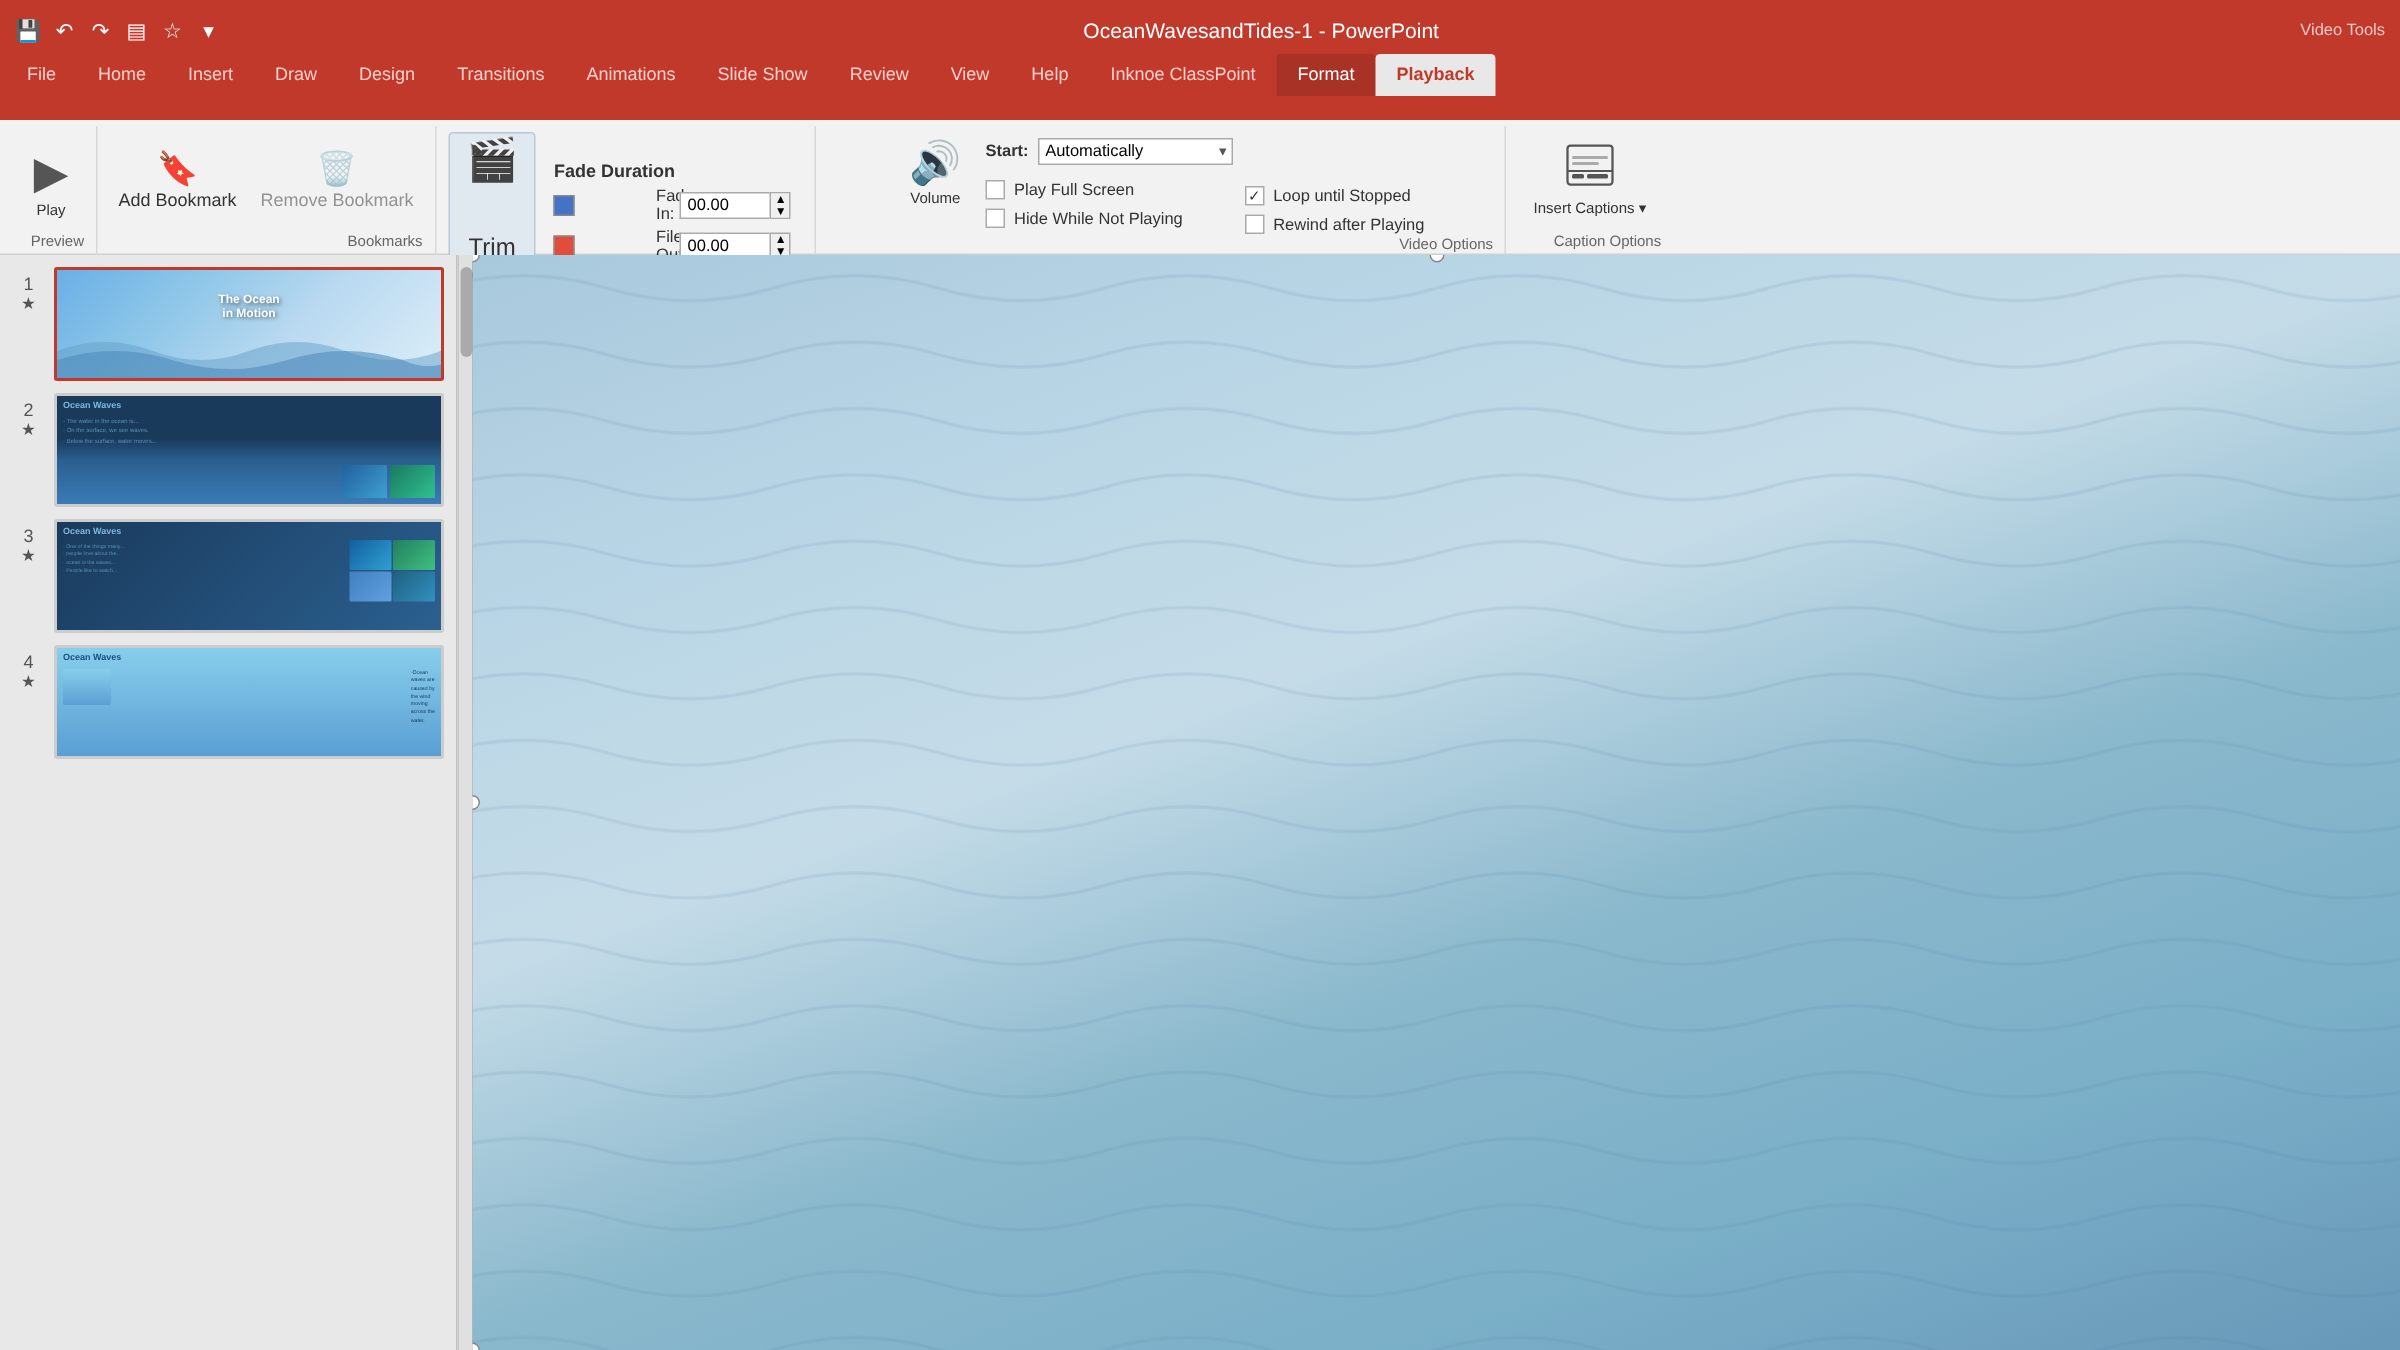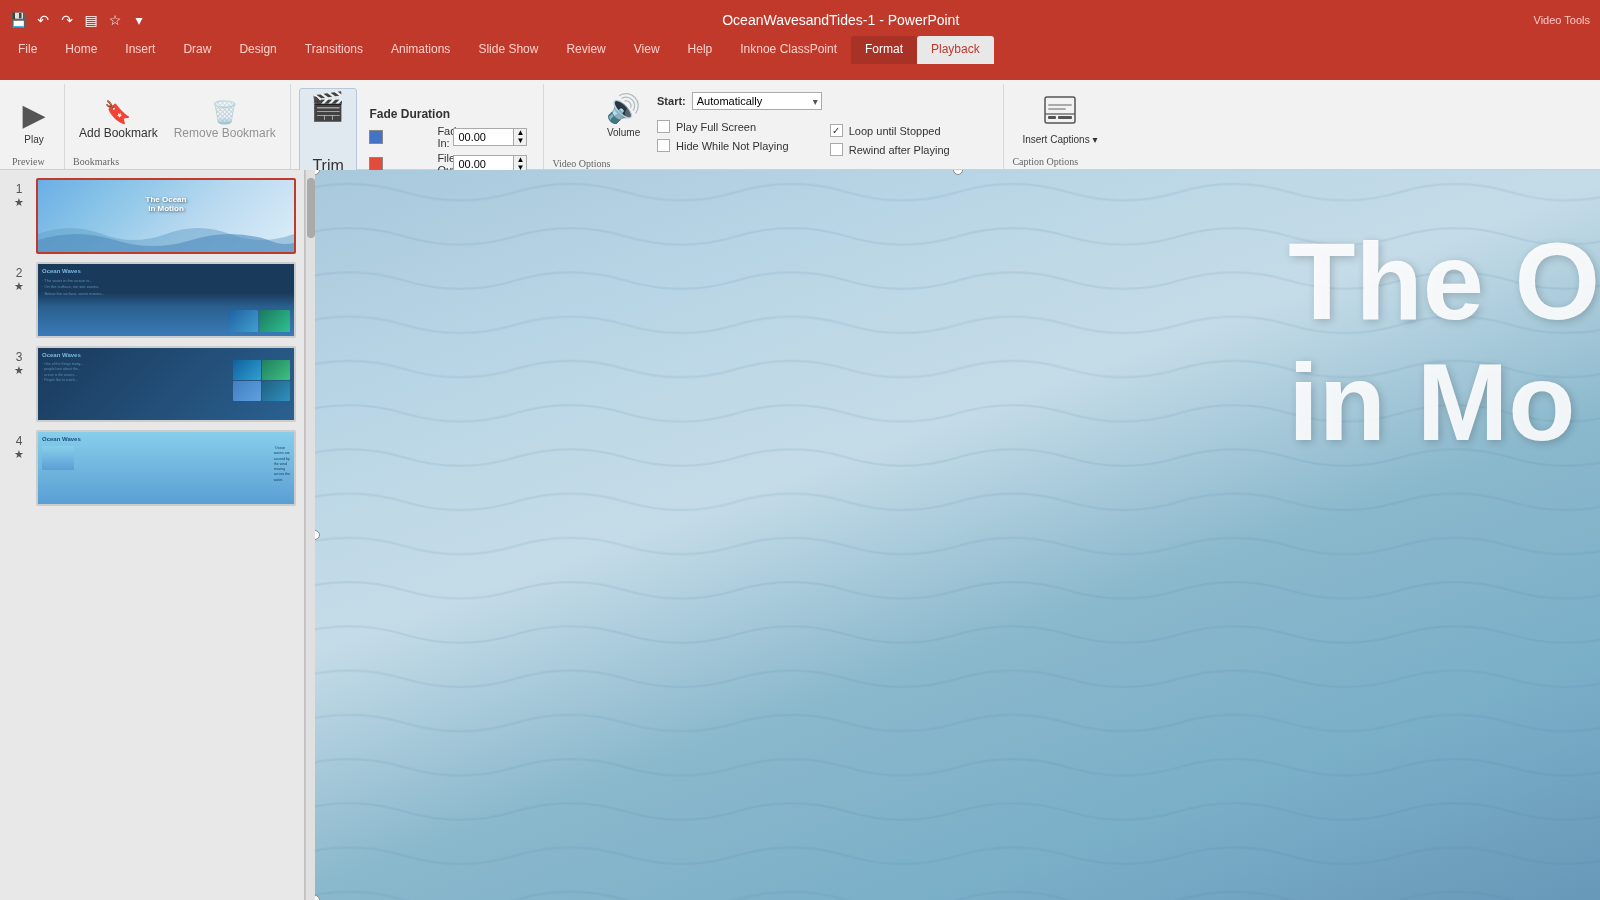--- a/index.html
+++ b/index.html
@@ -32,21 +32,21 @@
       font-size: 12px;
       color: #ffd0cc;
       cursor: pointer;
       border-radius: 3px 3px 0 0;
       position: relative;
       bottom: 16px;
     }
     .ribbon-tab.active-tab {
       background: #e8e8e8;
       color: #c0392b;
-      font-weight: 400;
+      font-weight: 700;
     }
     .ribbon-tab.format-tab { background: #a93226; color: white; }
 
     
     .ribbon-content {
       background: #f2f2f2;
       border-bottom: 1px solid #d0d0d0;
       display: flex;
       align-items: stretch;
       padding: 4px 4px 0;
@@ -65,23 +65,22 @@
       display: flex;
       flex: 1;
       align-items: center;
       gap: 4px;
     }
     .ribbon-group-label {
       font-size: 10px;
       color: #666;
       margin-top: auto;
       padding-top: 2px;
-      text-align: left;
+      text-align: right;
       width: 100%;
-      font-family: Liberation Serif, serif;
     }
 
     
     .rb-btn {
       display: flex;
       flex-direction: column;
       align-items: center;
       justify-content: center;
       padding: 4px 6px;
       border-radius: 3px;
@@ -607,20 +606,16 @@
           </pattern>
         </defs>
         <rect width="100%" height="100%" fill="url(#waves)"></rect>
       </svg>
 
       <div class="selection-handle" style="top:0;left:0;transform:translate(-50%,-50%);"></div>
       <div class="selection-handle" style="top:0;left:50%;transform:translate(-50%,-50%);"></div>
       <div class="selection-handle" style="top:50%;left:0;transform:translate(-50%,-50%);"></div>
       <div class="selection-handle" style="bottom:0;left:0;transform:translate(-50%,50%);"></div>
 
-      <div class="canvas-title">
-        <div>The O</div>
-        <div>in Mo</div>
-      </div>
     </div>
   </div>
 
 </div>
 
 </body></html>

